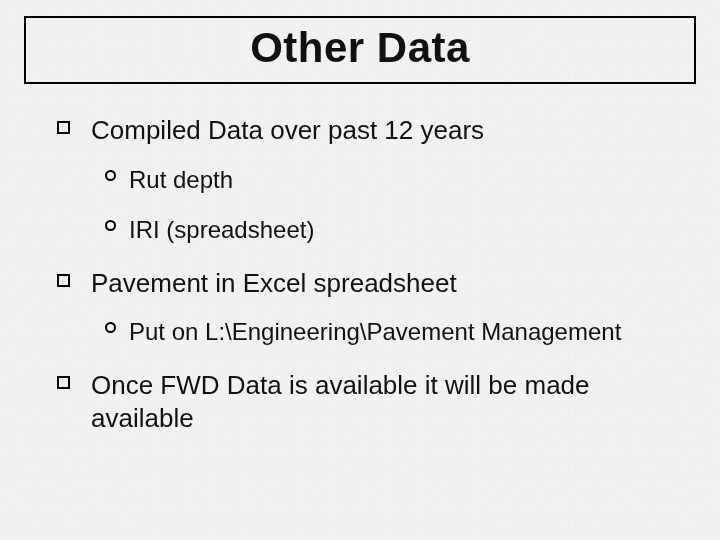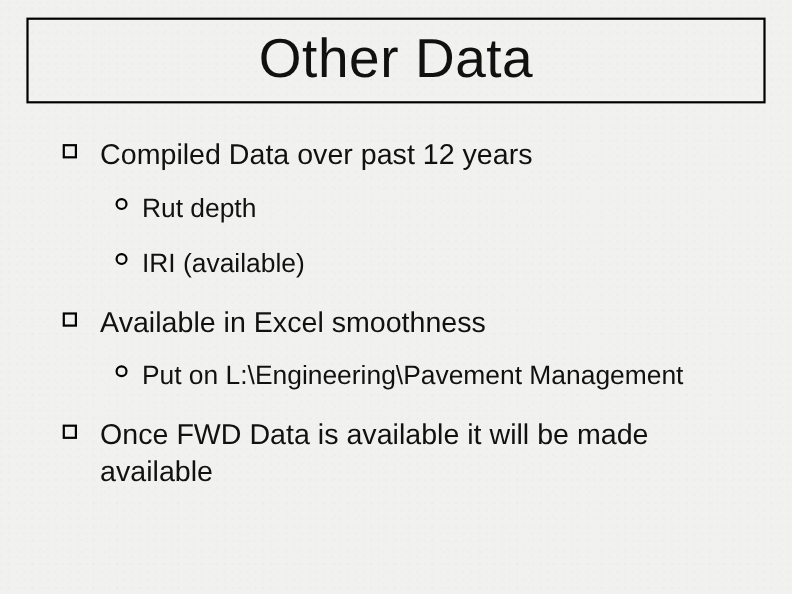--- a/index.html
+++ b/index.html
@@ -26,22 +26,22 @@
     padding: 16px 24px 24px 24px;
   }
   .title-frame {
     border: 2px solid #000;
     text-align: center;
     padding: 6px 4px 10px 4px;
     margin: 0 auto 30px auto;
   }
   .title-text {
     font-family: "Trebuchet MS", "Arial Black", Arial, sans-serif;
-    font-weight: 400;
-    font-size: 50px;
+    font-weight: 700;
+    font-size: 42px;
     letter-spacing: 0.5px;
   }
   ul.level1 {
     list-style: none;
     margin: 15px;
     padding: 0 8px 0 18px;
   }
   ul.level1 > li {
     position: relative;
     padding-left: 34px;
@@ -98,26 +98,26 @@
   </div>
 
   <ul class="level1">
     <li>
       <span>Compiled Data over past 12 years</span>
       <ul class="level2">
         <li>
           <span>Rut depth</span>
         </li>
         <li>
-          <span>IRI (available)</span>
+          <span>IRI (spreadsheet)</span>
         </li>
       </ul>
     </li>
     <li>
-      <span>Available in Excel smoothness</span>
+      <span>Pavement in Excel spreadsheet</span>
       <ul class="level2">
         <li>
           <span>Put on L:\Engineering\Pavement Management</span>
         </li>
       </ul>
     </li>
     <li>
       <span>Once FWD Data is available it will be made available</span>
     </li>
   </ul>

